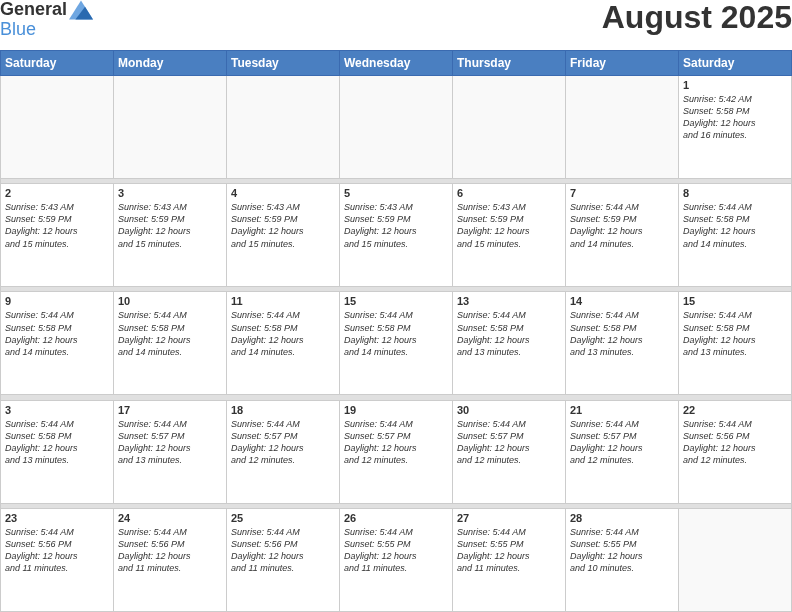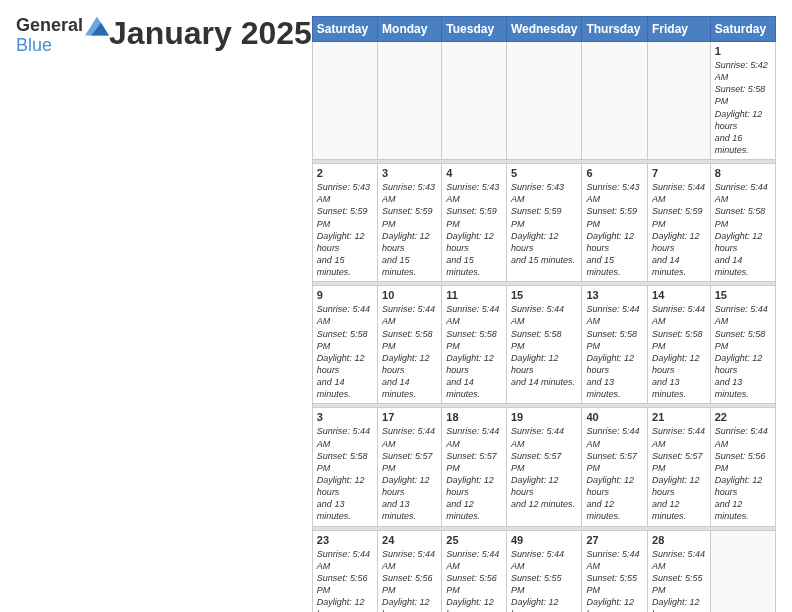--- a/index.html
+++ b/index.html
@@ -6,22 +6,22 @@
     body {
       width: 792px;
       height: 612px;
       font-family: Arial, sans-serif;
       background: #fff;
       overflow: hidden;
     }
     .page {
       width: 792px;
       height: 612px;
-      padding: 16px;
       display: flex;
+      flex-direction: column;
     }
     .header {
       display: flex;
       justify-content: space-between;
       align-items: flex-start;
       margin-bottom: 10px;
     }
     .logo {
       display: flex;
       align-items: center;
@@ -113,21 +113,21 @@
           <span class="logo-text-general">General</span>
           <svg class="logo-icon" viewBox="0 0 30 24" fill="none">
             <polygon points="0,24 15,0 30,24" fill="#4a90d9" opacity="0.8"></polygon>
             <polygon points="8,24 20,8 30,24" fill="#2a6ab0"></polygon>
           </svg>
         </div>
         <span class="logo-text-blue">Blue</span>
       </div>
     </div>
     <div class="title-block">
-      <div class="month-title">January 2025</div>
+      <div class="month-title">August 2025</div>
     </div>
   </div>
 
   <table class="calendar-table">
     <thead>
       <tr>
         <th>Saturday</th>
         <th>Monday</th>
         <th>Tuesday</th>
         <th>Wednesday</th>
@@ -286,21 +286,21 @@
 and 12 minutes.</div>
           </td>
           <td>
             <span class="day-number">19</span>
             <div class="day-info" style="white-space: pre-line;">Sunrise: 5:44 AM
 Sunset: 5:57 PM
 Daylight: 12 hours
 and 12 minutes.</div>
           </td>
           <td>
-            <span class="day-number">40</span>
+            <span class="day-number">30</span>
             <div class="day-info" style="white-space: pre-line;">Sunrise: 5:44 AM
 Sunset: 5:57 PM
 Daylight: 12 hours
 and 12 minutes.</div>
           </td>
           <td>
             <span class="day-number">21</span>
             <div class="day-info" style="white-space: pre-line;">Sunrise: 5:44 AM
 Sunset: 5:57 PM
 Daylight: 12 hours
@@ -333,21 +333,21 @@
 and 11 minutes.</div>
           </td>
           <td>
             <span class="day-number">25</span>
             <div class="day-info" style="white-space: pre-line;">Sunrise: 5:44 AM
 Sunset: 5:56 PM
 Daylight: 12 hours
 and 11 minutes.</div>
           </td>
           <td>
-            <span class="day-number">49</span>
+            <span class="day-number">26</span>
             <div class="day-info" style="white-space: pre-line;">Sunrise: 5:44 AM
 Sunset: 5:55 PM
 Daylight: 12 hours
 and 11 minutes.</div>
           </td>
           <td>
             <span class="day-number">27</span>
             <div class="day-info" style="white-space: pre-line;">Sunrise: 5:44 AM
 Sunset: 5:55 PM
 Daylight: 12 hours

